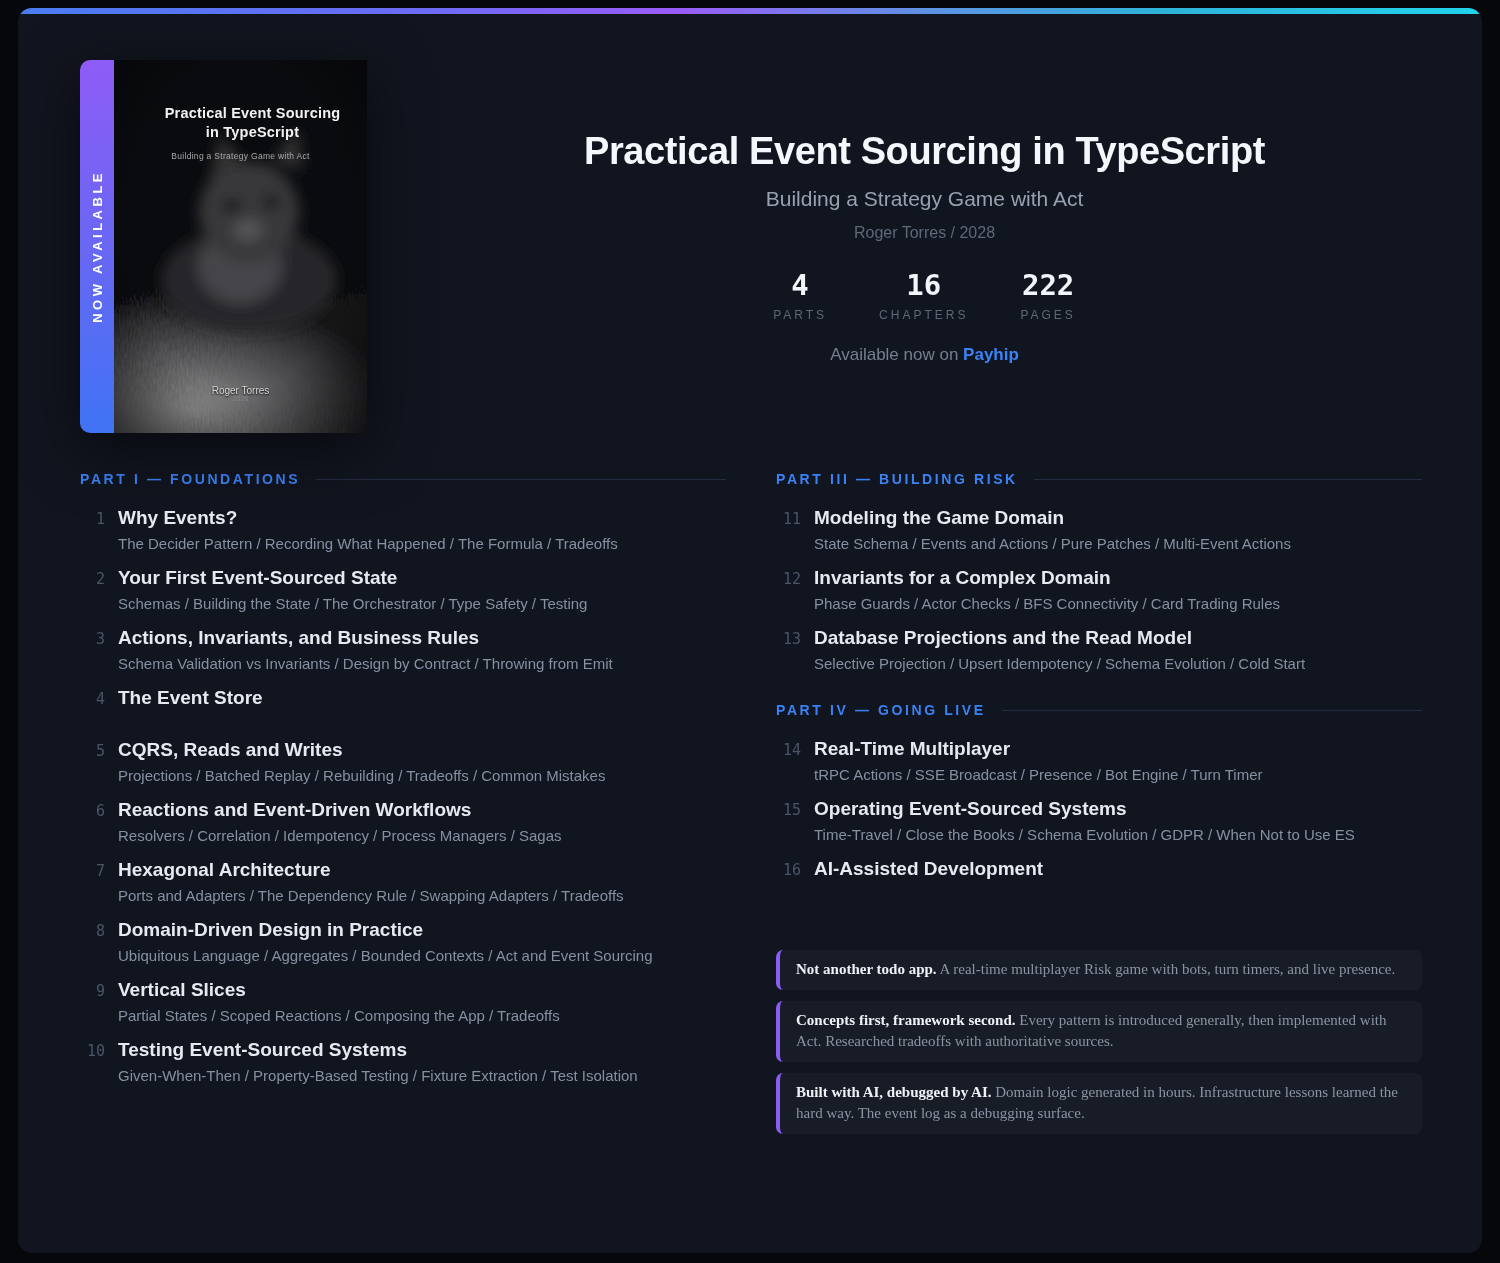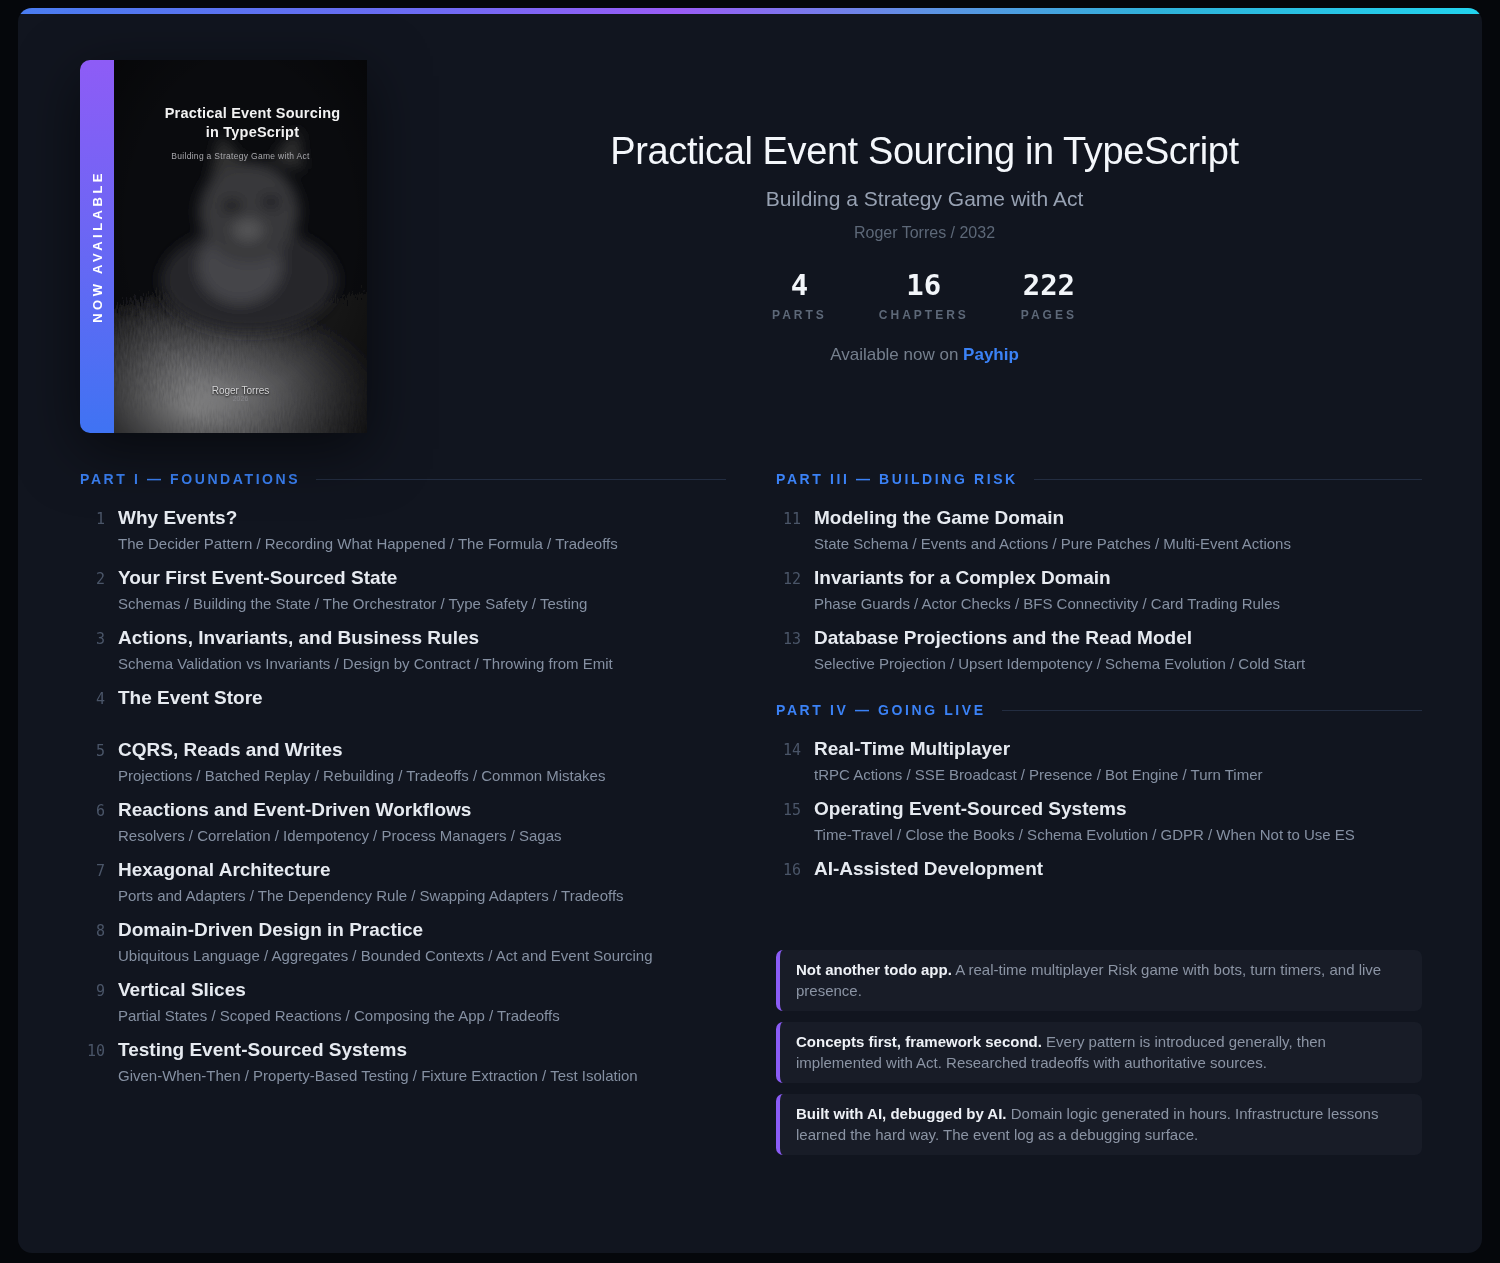--- a/index.html
+++ b/index.html
@@ -48,33 +48,33 @@
   }
   .cover-subtitle { margin-top: 9px; font-size: 8.5px; color: #a8a8ac; letter-spacing: .3px; }
   .cover-author {
     position: absolute; bottom: 37px; width: 100%;
     font-size: 10px; color: #d6d6d8; text-shadow: 0 1px 2px #000;
   }
   .cover-year { position: absolute; bottom: 31px; width: 100%; font-size: 7px; color: #86868a; }
 
   .hero-text { flex: 1 1 auto; text-align: center; padding-top: 70px; }
   .hero-title {
-    font-size: 38px; font-weight: 400; letter-spacing: -.4px; color: #f4f7fb;
+    font-size: 38px; font-weight: 700; letter-spacing: -.4px; color: #f4f7fb;
   }
   .hero-subtitle { margin-top: 14px; font-size: 21px; color: #97a1b2; }
   .hero-byline { margin-top: 13px; font-size: 16px; color: #5d6878; }
 
   .stats { display: flex; justify-content: center; gap: 52px; margin-top: 26px; }
   .stat { text-align: center; }
   .stat-value {
     font-family: "DejaVu Sans Mono", monospace;
     font-size: 29px; font-weight: 700; color: #f2f5f9;
   }
   .stat-label {
-    margin-top: 6px; font-size: 12px; font-weight: 700;
+    margin-top: 6px; font-size: 12px; font-weight: 400;
     letter-spacing: 3px; color: #5d6878;
   }
   .availability { margin-top: 23px; font-size: 17px; color: #757f8d; }
   .availability a { color: #3b82f6; font-weight: 700; text-decoration: none; cursor: pointer; }
 
   
   .toc {
     display: grid; grid-template-columns: 1fr 1fr; column-gap: 50px;
     padding: 38px 60px 60px 62px; align-items: start;
   }
@@ -89,21 +89,21 @@
   .chapter { display: flex; gap: 13px; margin-bottom: 15px; }
   .chapter-num {
     flex: 0 0 25px; text-align: right; padding-top: 3px;
     font-family: "DejaVu Sans Mono", monospace;
     font-size: 15px; color: #4a5568;
   }
   .chapter-title { font-size: 19px; font-weight: 700; color: #e6eaf0; }
   .chapter-topics { margin-top: 6px; font-size: 15px; color: #8590a2; text-align: right; }
 
   
-  .callouts { margin-top: 70px; }
+  .callouts { margin-top: 70px; font-family: Liberation Serif, serif; }
   .callout {
     background: #181c27;
     border-left: 4px solid #8b5cf6;
     border-radius: 7px;
     padding: 9px 16px 10px;
     margin-bottom: 11px;
     font-size: 15px; line-height: 1.4;
   }
   .callout strong { color: #eef1f6; }
   .callout span { color: #8b94a4; }
@@ -164,21 +164,21 @@
           <div class="cover-subtitle">Building a Strategy Game with Act</div>
           <div class="cover-author">Roger Torres</div>
           <div class="cover-year">2026</div>
         </div>
       </div>
     </div>
 
     <div class="hero-text">
       <h1 class="hero-title">Practical Event Sourcing in TypeScript</h1>
       <div class="hero-subtitle">Building a Strategy Game with Act</div>
-      <div class="hero-byline">Roger Torres / 2032</div>
+      <div class="hero-byline">Roger Torres / 2028</div>
       <div class="stats">
           <div class="stat">
             <div class="stat-value">4</div>
             <div class="stat-label">PARTS</div>
           </div>
           <div class="stat">
             <div class="stat-value">16</div>
             <div class="stat-label">CHAPTERS</div>
           </div>
           <div class="stat">

